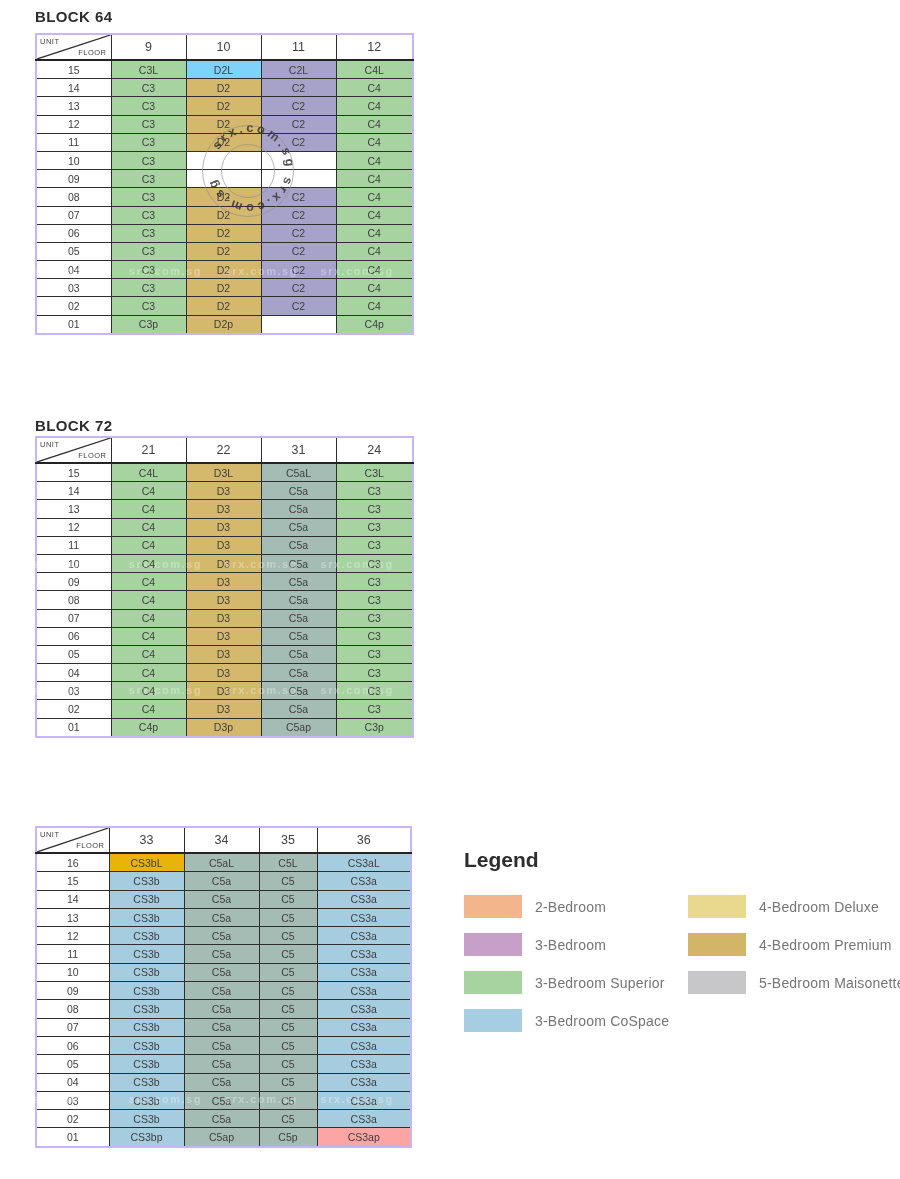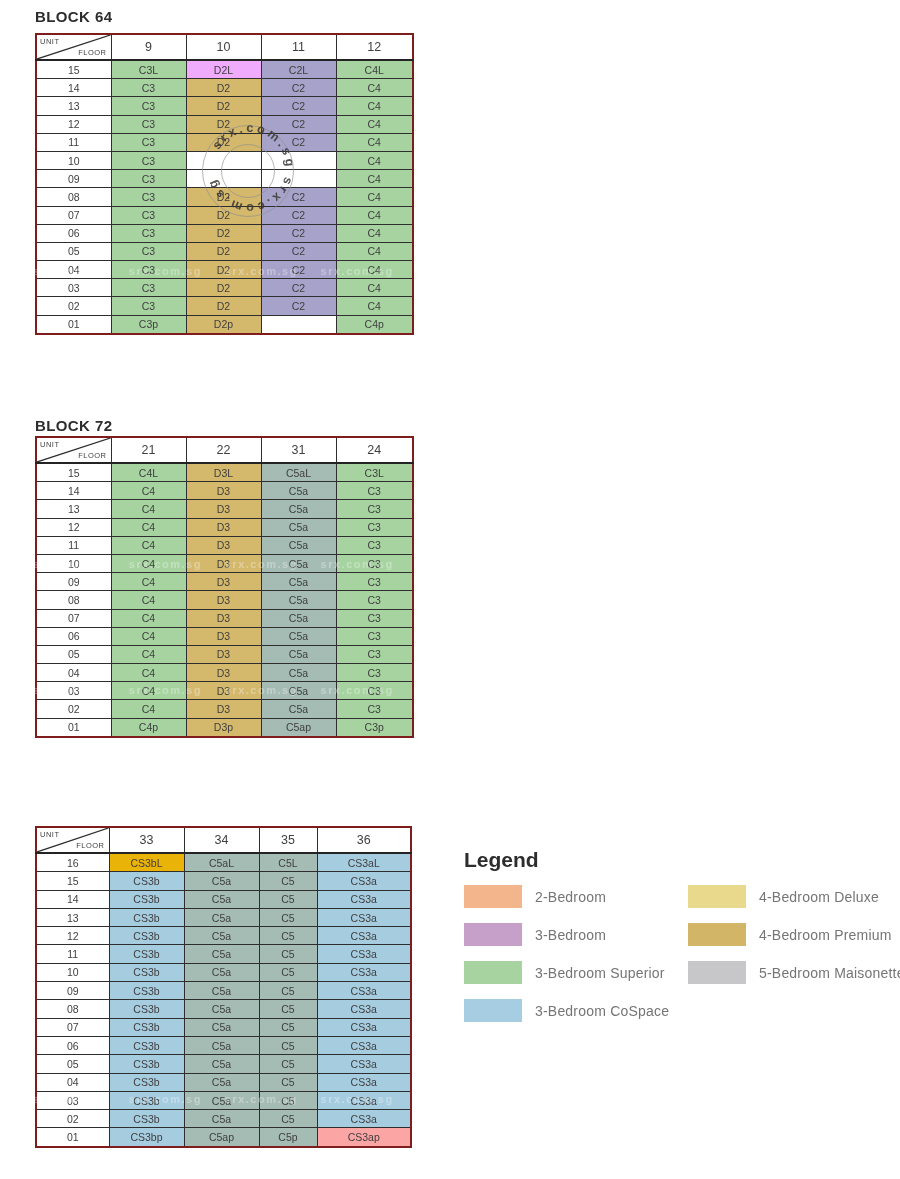--- a/index.html
+++ b/index.html
@@ -8,21 +8,21 @@
     font-family:"Liberation Sans",sans-serif;overflow:hidden;
   }
   
   .block-section{position:absolute;}
   .block-title{
     margin:0;font-size:15px;line-height:18px;font-weight:bold;
     color:#2d2d2d;letter-spacing:.4px;
   }
   table.unit-table{
     border-collapse:collapse;table-layout:fixed;
-    border:2px solid #7f1d1d;background:#fff;
+    border:2px solid #c4b5fd;background:#fff;
   }
   table.unit-table th,table.unit-table td{
     border:1px solid #2e2e2e;text-align:center;vertical-align:middle;
     padding:0;color:#3f3f3f;white-space:nowrap;overflow:hidden;
   }
   table.unit-table thead th{height:24px;font-size:12.5px;font-weight:400;background:#fff;}
   table.unit-table thead{border-bottom:2px solid #232323;}
   table.unit-table tbody td{height:var(--rh,17.2px);font-size:10.5px;}
   td.floor-cell{background:#fff;}
   th.corner-cell{position:relative;}
@@ -30,21 +30,21 @@
   th.corner-cell .corner-unit{
     position:absolute;left:3px;top:2px;font-size:7.5px;letter-spacing:.5px;color:#3f3f3f;
   }
   th.corner-cell .corner-floor{
     position:absolute;right:4px;bottom:2px;font-size:7.5px;letter-spacing:.5px;color:#3f3f3f;
   }
   
   #legend{position:absolute;left:464px;top:848px;width:436px;}
   #legend .legend-title{margin:0;font-size:21px;line-height:24px;font-weight:bold;color:#2d2d2d;}
   .legend-cols{position:relative;margin-top:11px;height:260px;}
-  .legend-col{position:absolute;top:2px;}
+  .legend-col{position:absolute;top:12px;}
   .legend-col.col-left{left:0;}
   .legend-col.col-right{left:224px;}
   .legend-item{display:flex;align-items:center;height:23px;margin-bottom:15px;}
   .legend-swatch{width:58px;height:23px;flex:0 0 58px;margin-right:13px;}
   .legend-label{font-size:14px;color:#757575;letter-spacing:.2px;white-space:nowrap;}
   
   .wm-band{
     position:absolute;left:33px;width:382px;height:13px;line-height:13px;
     color:#ffffff;opacity:.32;font-size:11px;font-weight:bold;letter-spacing:1.5px;
     white-space:nowrap;overflow:hidden;z-index:5;pointer-events:none;
@@ -78,21 +78,21 @@
             <th>9</th>
             <th>10</th>
             <th>11</th>
             <th>12</th>
           </tr>
         </thead>
         <tbody>
           <tr>
             <td class="floor-cell">15</td>
             <td class="unit-cell" style="background: rgb(166, 211, 160);">C3L</td>
-            <td class="unit-cell" style="background: #f0abfc;">D2L</td>
+            <td class="unit-cell" style="background: #7dd3fc;">D2L</td>
             <td class="unit-cell" style="background: rgb(167, 162, 201);">C2L</td>
             <td class="unit-cell" style="background: rgb(166, 211, 160);">C4L</td>
           </tr>
           <tr>
             <td class="floor-cell">14</td>
             <td class="unit-cell" style="background: rgb(166, 211, 160);">C3</td>
             <td class="unit-cell" style="background: rgb(212, 184, 108);">D2</td>
             <td class="unit-cell" style="background: rgb(167, 162, 201);">C2</td>
             <td class="unit-cell" style="background: rgb(166, 211, 160);">C4</td>
           </tr>

